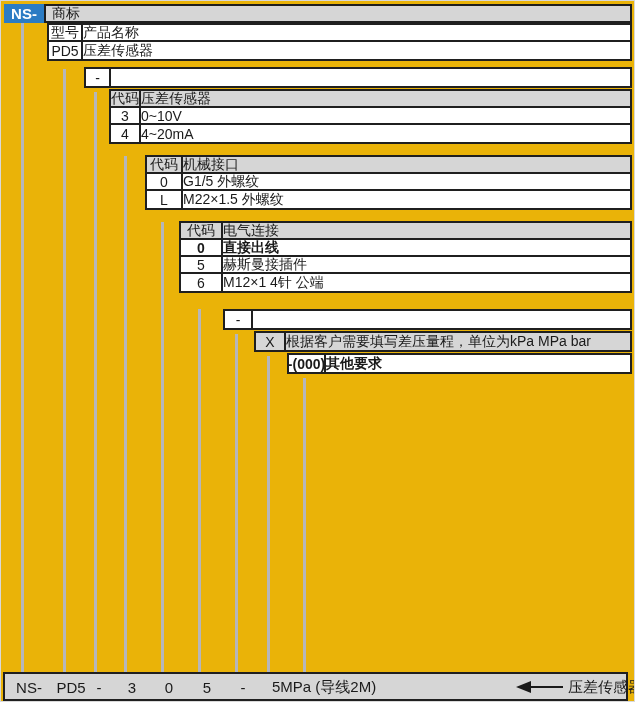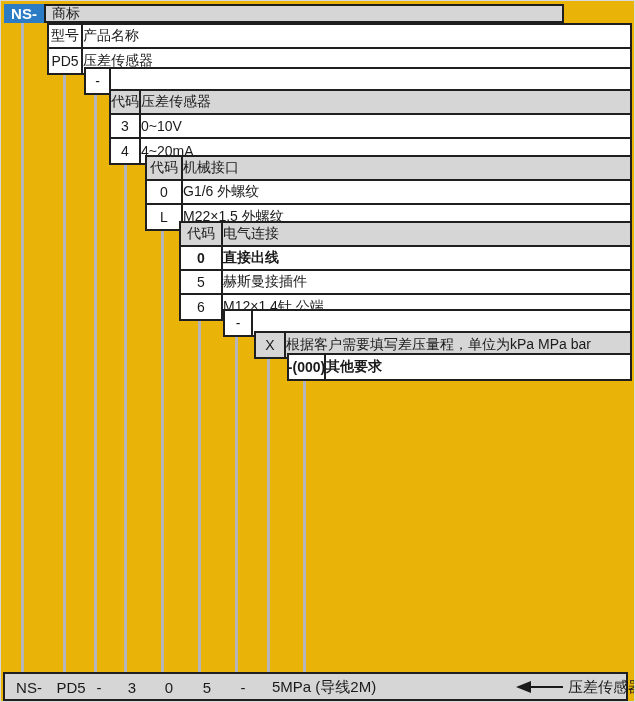--- a/index.html
+++ b/index.html
@@ -14,32 +14,32 @@
     overflow:hidden;
   }
   
   .badge{
     position:absolute;left:3px;top:3px;width:40px;height:19px;
     background:#2b7cc4;color:#fff;font-weight:bold;font-size:15px;
     display:flex;align-items:center;justify-content:center;
   }
   
   .trademark{
-    position:absolute;left:43px;top:3px;width:520px;height:19px;
+    position:absolute;left:43px;top:3px;width:588px;height:19px;
     background:#d6d6d6;border:2px solid #1f1f1f;box-sizing:border-box;
     display:flex;align-items:center;padding-left:6px;
   }
   
   .tbl{
     position:absolute;
     border:2px solid #1f1f1f;box-sizing:border-box;
     background:#fff;
   }
   .tr{
-    display:flex;height:24px;box-sizing:border-box;
+    display:flex;height:17px;box-sizing:border-box;
     border-bottom:2px solid #1f1f1f;
   }
   .tr:last-child{border-bottom:none;}
   .td{display:flex;align-items:center;box-sizing:border-box;overflow:hidden;white-space:nowrap;}
   .code{justify-content:center;border-right:2px solid #1f1f1f;flex:none;}
   .label{flex:1;}
   .hdr{background:#d6d6d6;}
   .bold{font-weight:bold;}
   
   .vline{position:absolute;width:3px;background:#b6b6ba;}
@@ -113,21 +113,21 @@
     </div>
   </div>
 
   <div class="tbl" style="left:144px;top:154px;width:487px;">
     <div class="tr hdr">
       <div class="td code" style="width:36px;">代码</div>
       <div class="td label">机械接口</div>
     </div>
     <div class="tr">
       <div class="td code" style="width:36px;">0</div>
-      <div class="td label">G1/6 外螺纹</div>
+      <div class="td label">G1/5 外螺纹</div>
     </div>
     <div class="tr">
       <div class="td code" style="width:36px;">L</div>
       <div class="td label">M22×1.5 外螺纹</div>
     </div>
   </div>
 
   <div class="tbl" style="left:178px;top:220px;width:453px;">
     <div class="tr hdr">
       <div class="td code" style="width:42px;">代码</div>

